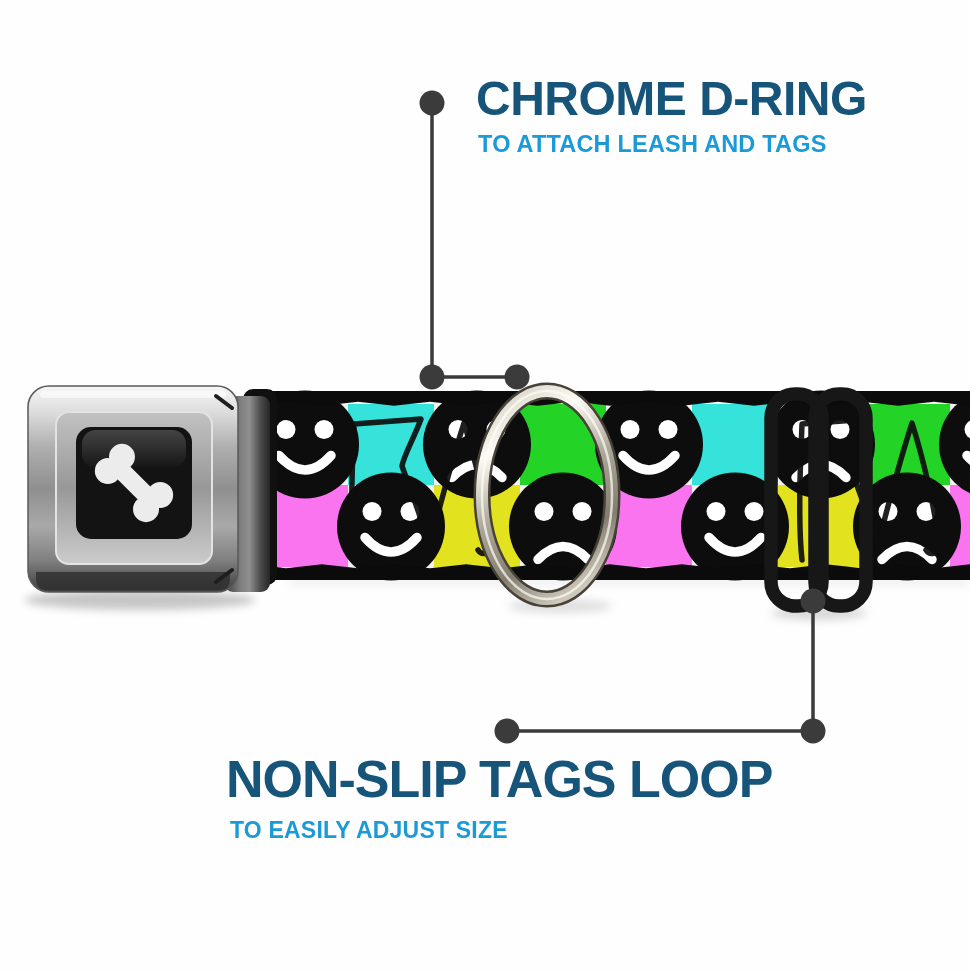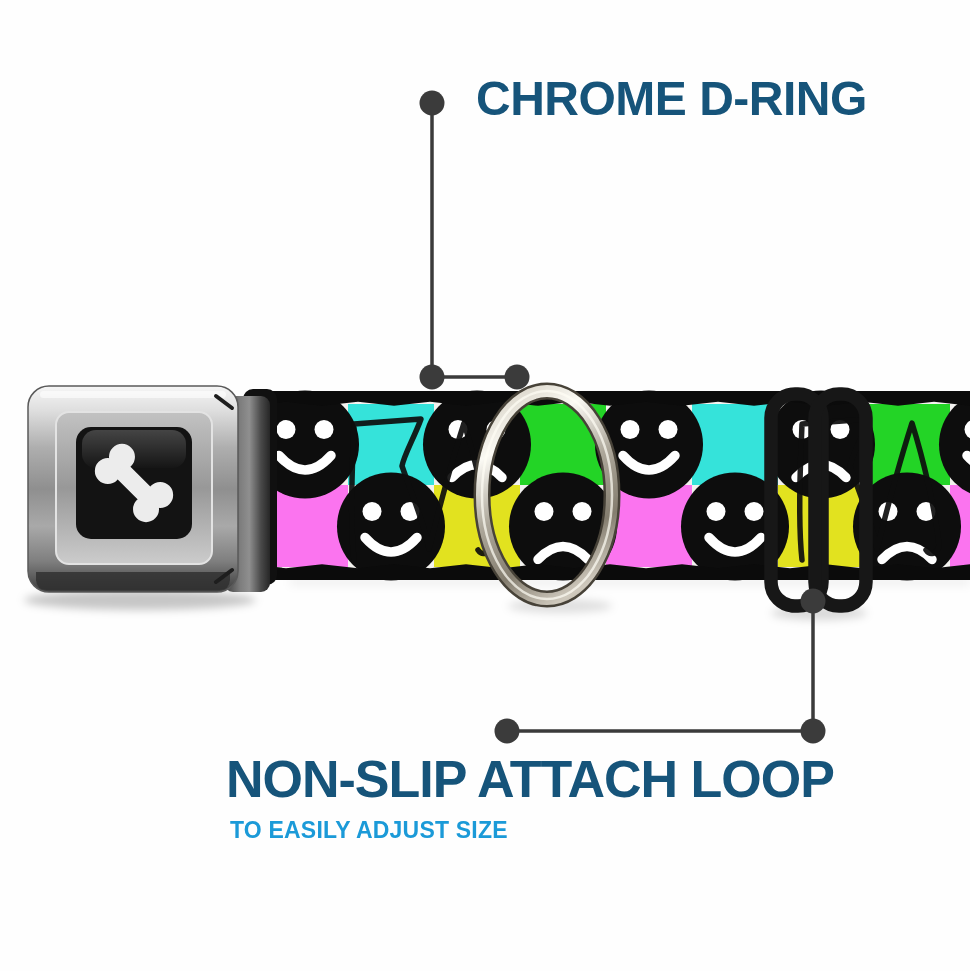--- a/index.html
+++ b/index.html
@@ -193,15 +193,16 @@
       <circle cx="432" cy="103" r="12.5"></circle>
       <circle cx="432" cy="377" r="12.5"></circle>
       <circle cx="517" cy="377" r="12.5"></circle>
       <circle cx="813" cy="601" r="12.5"></circle>
       <circle cx="813" cy="731" r="12.5"></circle>
       <circle cx="507" cy="731" r="12.5"></circle>
     </g>
   </svg>
 
   <div class="callout-text c-title" id="top-title">CHROME D-RING</div>
-  <div class="callout-text c-title" id="bottom-title">NON-SLIP ATTACH LOOP</div>
+  <div class="callout-text c-sub" id="top-sub">TO ATTACH LEASH AND TAGS</div>
+  <div class="callout-text c-title" id="bottom-title">NON-SLIP TAGS LOOP</div>
   <div class="callout-text c-sub" id="bottom-sub">TO EASILY ADJUST SIZE</div>
 </div>
 
 </body></html>

